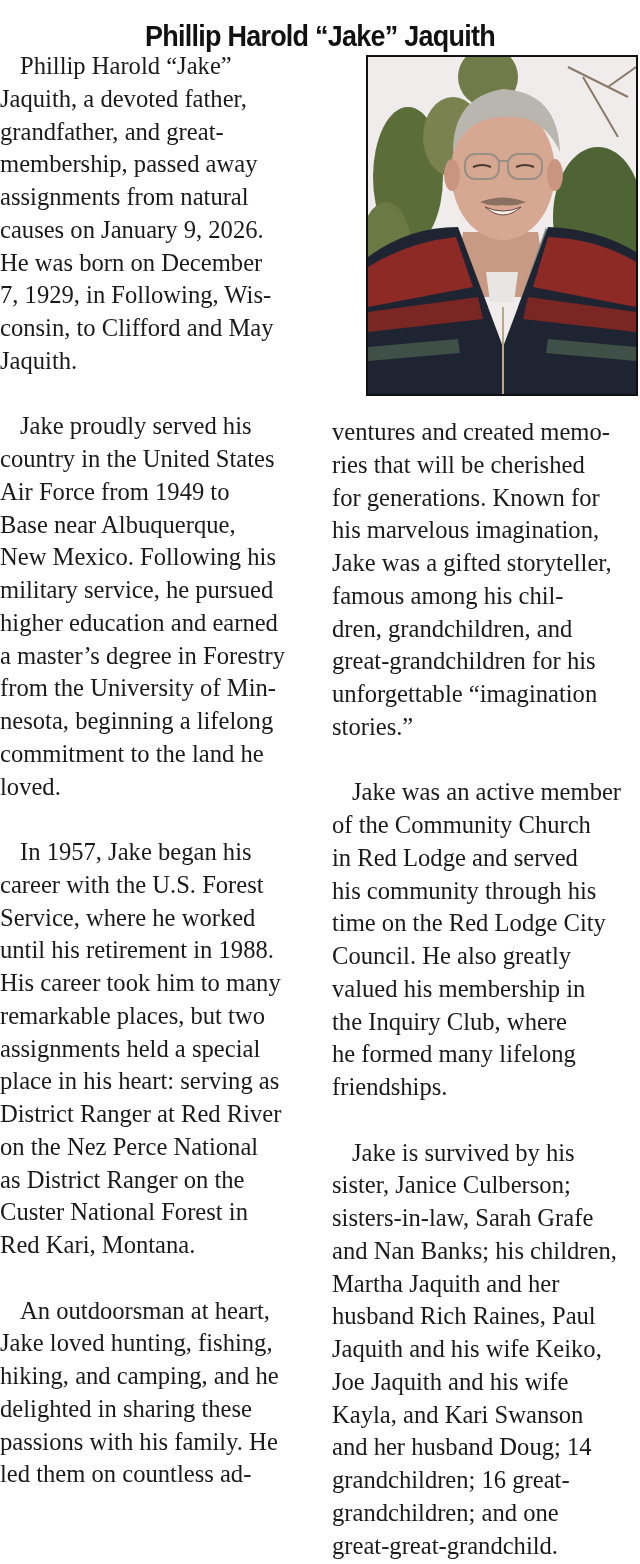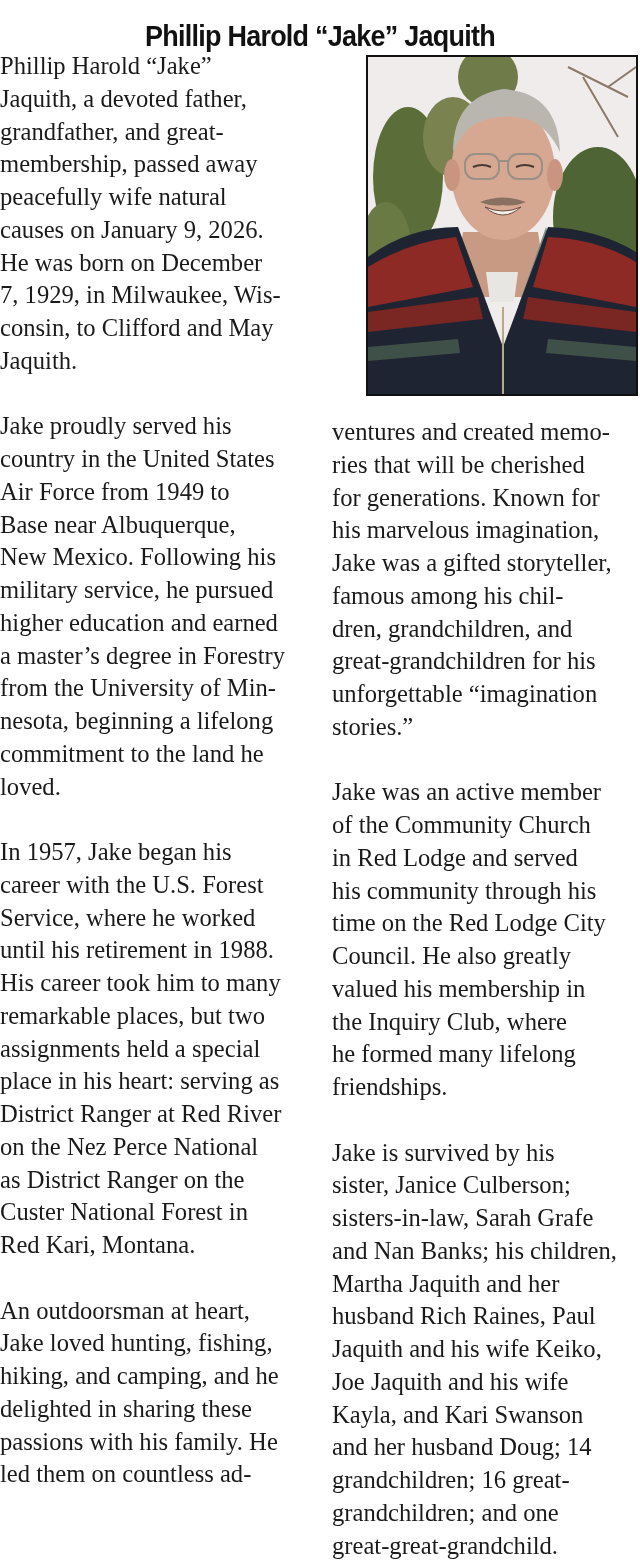--- a/index.html
+++ b/index.html
@@ -18,21 +18,21 @@
     }
     .col {
       position: absolute;
       font-family: "Liberation Serif", serif;
       font-size: 24.6px;
       line-height: 32.75px;
       color: #1a1a1a;
     }
     .col p { margin: 0; white-space: nowrap; }
     .col .gap { height: 32.75px; }
-    .indent { }
+    .indent { padding-left: 20px; }
     .col-left { left: 0; top: 50px; width: 320px; }
     .col-right { left: 332px; top: 416px; width: 308px; }
 
     .photo {
       position: absolute; left: 366px; top: 55px; width: 268px; height: 337px;
       border: 2px solid #111;
       overflow: hidden;
       background: #f2eeee;
     }
     .photo svg { display: block; width: 100%; height: 100%; }
@@ -85,24 +85,24 @@
     <path d="M112 145 Q135 136 158 145 Q146 150 135 148 Q124 150 112 145 Z" fill="#8a7060"></path>
     <path d="M117 150 Q135 166 153 150 Q135 158 117 150 Z" fill="#f2eee8" stroke="#6a4a40" stroke-width="1"></path>
   </svg>
 </div>
 
 <div class="col col-left">
   <p class="indent">Phillip Harold “Jake”</p>
   <p>Jaquith, a devoted father,</p>
   <p>grandfather, and great-</p>
   <p>membership, passed away</p>
-  <p>peacefully wife natural</p>
+  <p>assignments from natural</p>
   <p>causes on January 9, 2026.</p>
   <p>He was born on December</p>
-  <p>7, 1929, in Milwaukee, Wis-</p>
+  <p>7, 1929, in Following, Wis-</p>
   <p>consin, to Clifford and May</p>
   <p>Jaquith.</p>
   <div class="gap"></div>
   <p class="indent">Jake proudly served his</p>
   <p>country in the United States</p>
   <p>Air Force from 1949 to</p>
   <p>Base near Albuquerque,</p>
   <p>New Mexico. Following his</p>
   <p>military service, he pursued</p>
   <p>higher education and earned</p>

